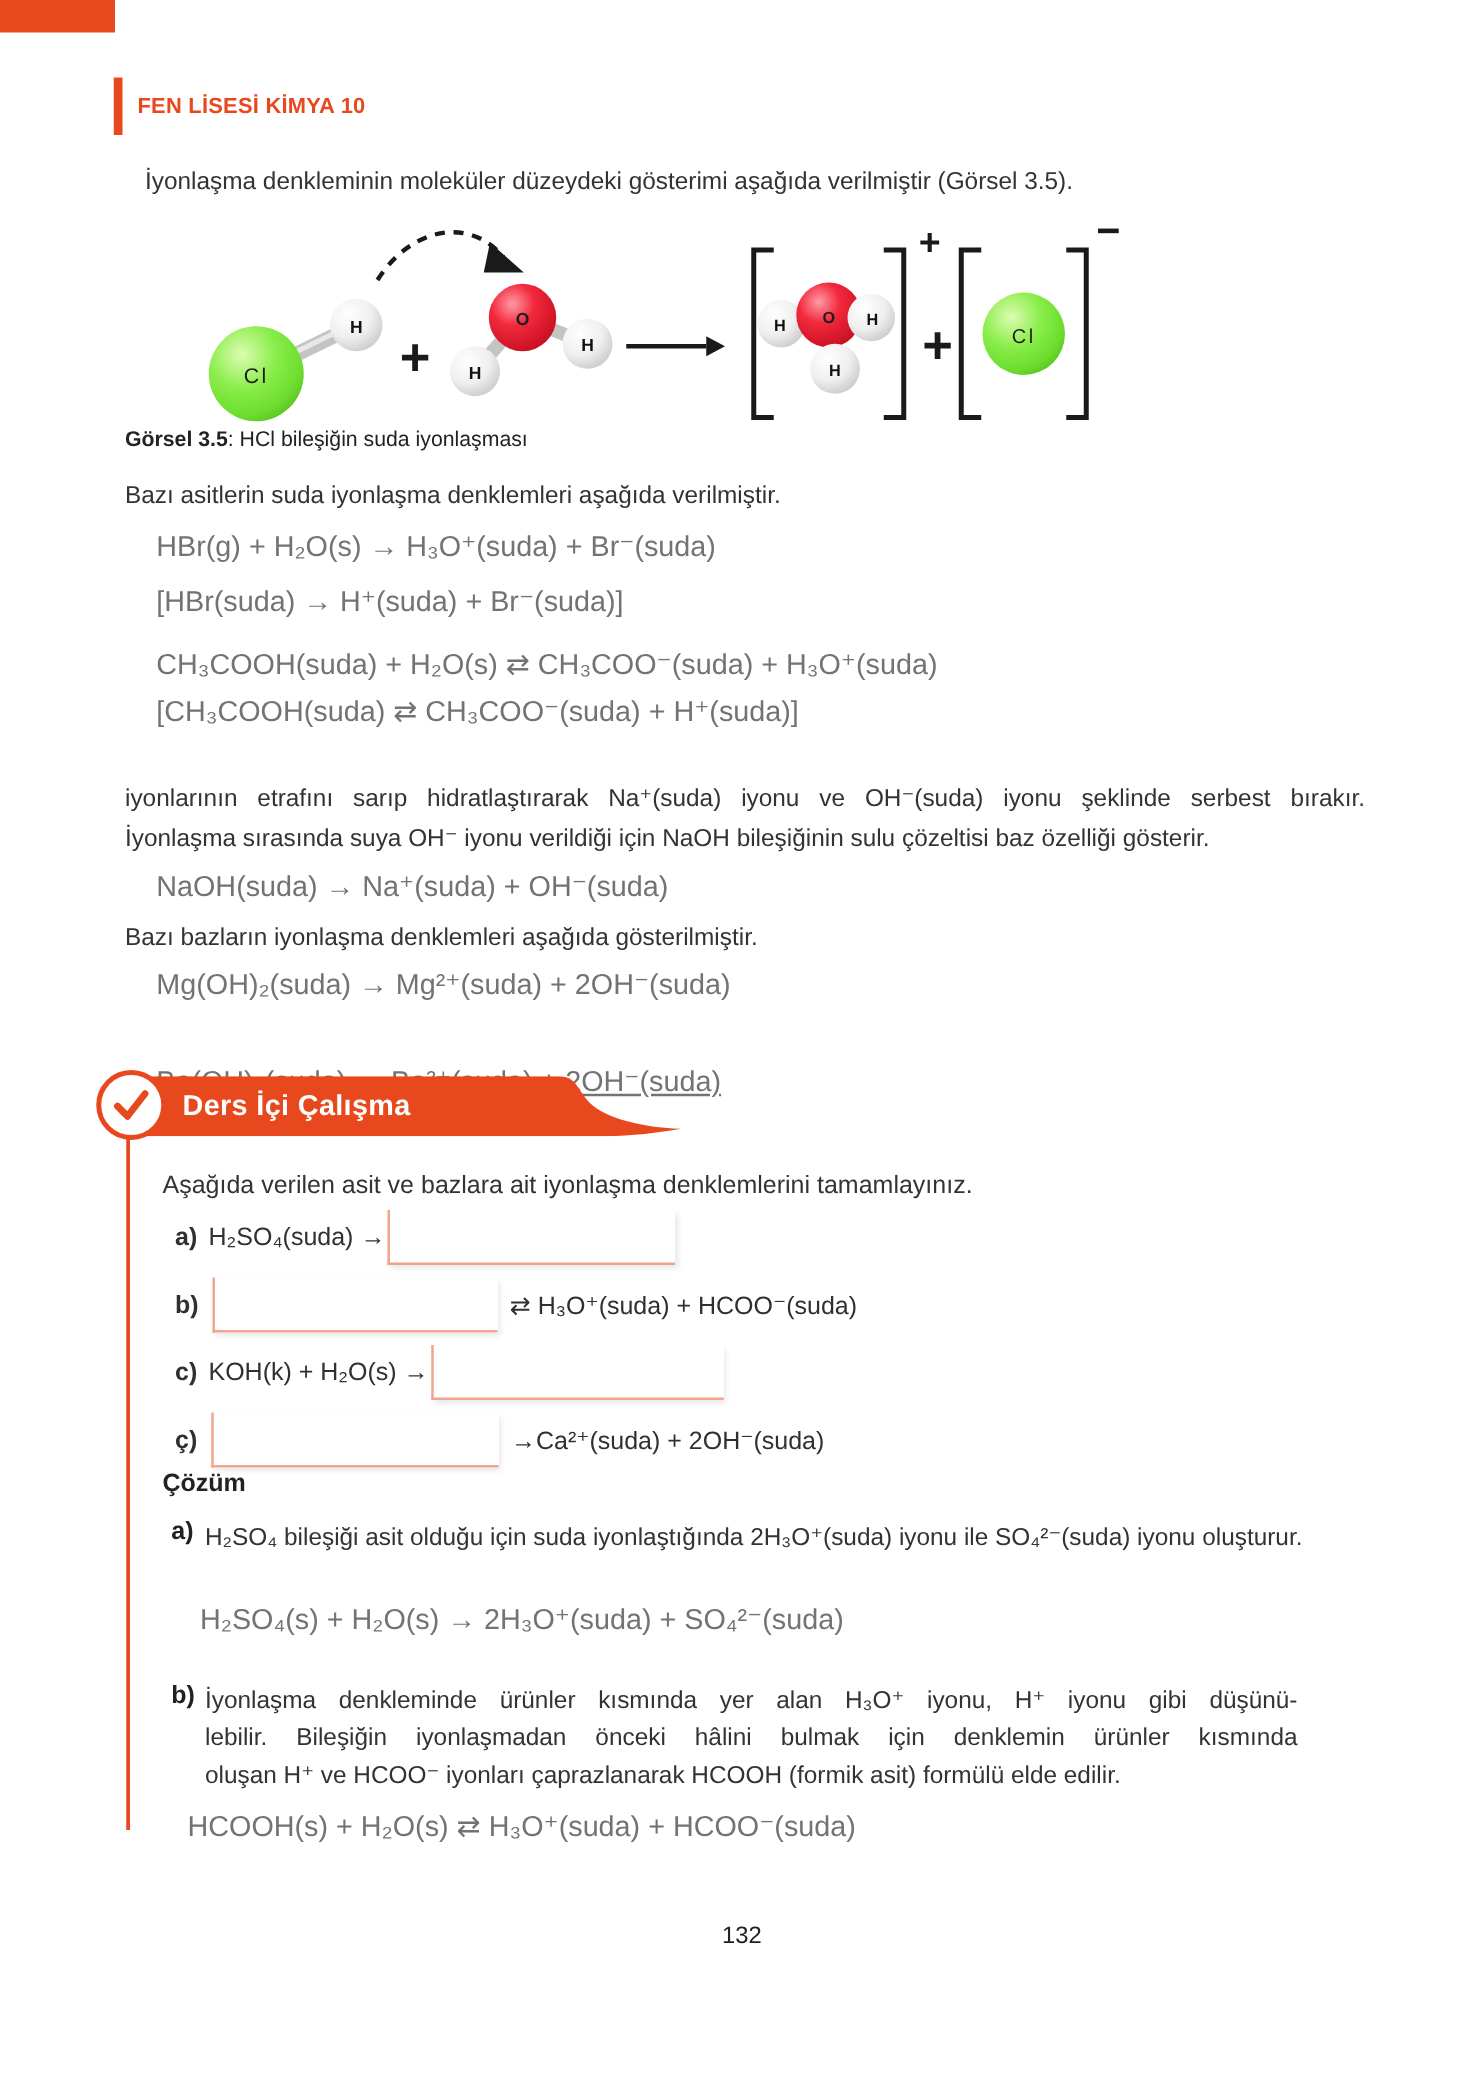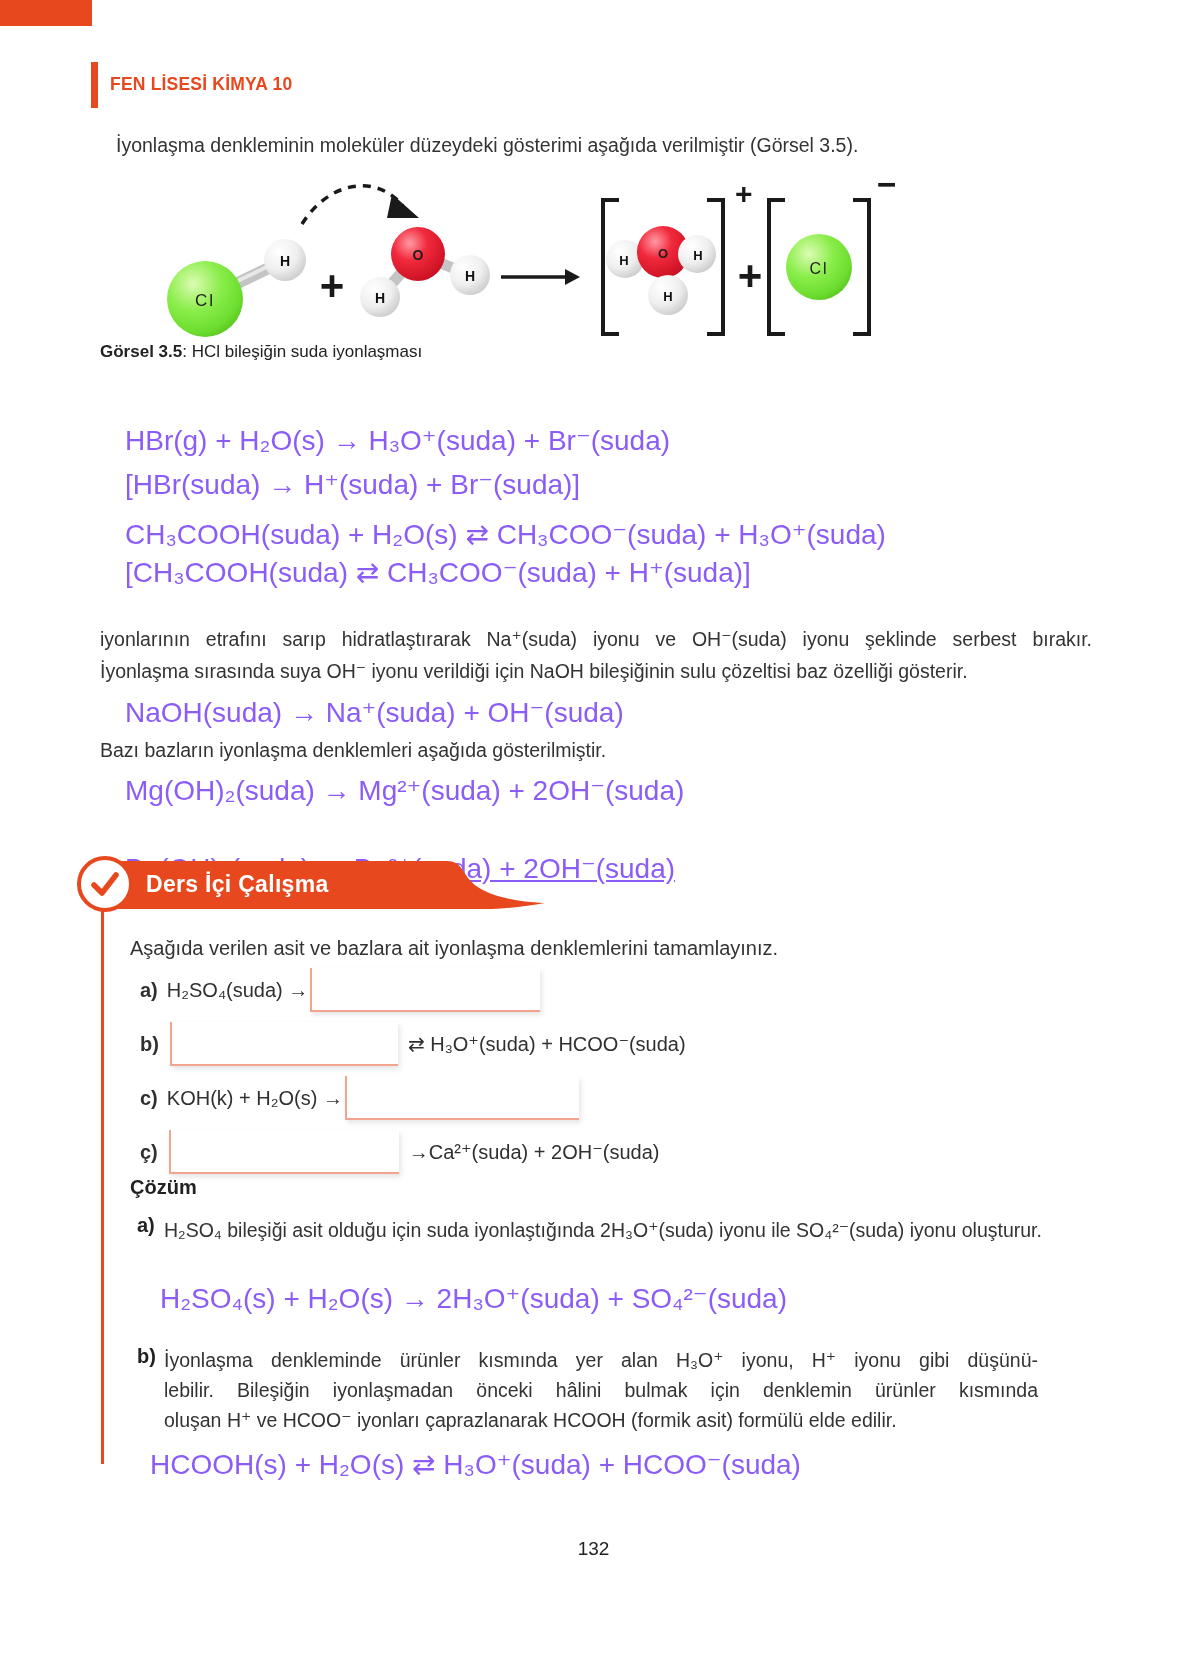--- a/index.html
+++ b/index.html
@@ -1,20 +1,20 @@
 <!DOCTYPE html>
 <html><head>
 <meta charset="utf-8">
 <style>
   html,body{margin:0;padding:0;background:#fff;}
   .page{position:relative;width:1187px;height:1659px;background:#ffffff;
         font-family:"Liberation Sans","DejaVu Sans",sans-serif;color:#333;overflow:hidden;}
   .abs{position:absolute;}
   .para{position:absolute;font-size:19.5px;line-height:31px;color:#333;}
-  .eq{position:absolute;font-size:28px;color:#8b5cf6;white-space:nowrap;}
+  .eq{position:absolute;font-size:23px;color:#737373;white-space:nowrap;}
   .jline{text-align:justify;text-align-last:justify;}
   .hdr-bar{position:absolute;left:0;top:72;width:92px;height:26px;background:#E8481E;}
   .hdr-tick{position:absolute;left:91px;top:62px;width:7px;height:46px;background:#E8481E;}
   .hdr-title{position:absolute;left:110px;top:74px;font-size:17.5px;font-weight:bold;color:#E8481E;letter-spacing:.2px;}
   .caption{position:absolute;left:100px;top:342px;font-size:17px;color:#222;}
   .caption b{font-weight:bold;}
   .banner-title{position:absolute;left:146px;top:871px;font-size:23px;font-weight:bold;color:#fff;letter-spacing:.3px;}
   .check-circle{position:absolute;left:77px;top:856px;width:56px;height:56px;border-radius:50%;
                 background:#fff;border:4px solid #E8481E;box-sizing:border-box;z-index:3;}
   .vline{position:absolute;left:101px;top:906px;width:3px;height:558px;background:#E8481E;}
@@ -114,20 +114,21 @@
       <circle cx="724" cy="95" r="33" fill="url(#gGreen)"></circle>
       <text x="724" y="102" text-anchor="middle" font-size="16" letter-spacing="2" fill="#1d1d1d">Cl</text>
       <text x="782" y="24" font-size="34" font-weight="bold" fill="#1a1a1a">−</text>
     </g>
   </svg>
 
   <div class="caption">
     <b>Görsel 3.5</b><span>: HCl bileşiğin suda iyonlaşması</span>
   </div>
 
+  <div class="para" style="left:100px;top:381px;width:995px;">Bazı asitlerin suda iyonlaşma denklemleri aşağıda verilmiştir.</div>
   <div class="eq" style="left:125px;top:424px;">HBr(g) + H₂O(s) → H₃O⁺(suda) + Br⁻(suda)</div>
   <div class="eq" style="left:125px;top:468px;">[HBr(suda) → H⁺(suda) + Br⁻(suda)]</div>
   <div class="eq" style="left:125px;top:556px;">[CH₃COOH(suda) ⇄ CH₃COO⁻(suda) + H⁺(suda)]</div>
   <div class="eq" style="left:125px;top:518px;">CH₃COOH(suda) + H₂O(s) ⇄ CH₃COO⁻(suda) + H₃O⁺(suda)</div>
 
   <div class="para jline" style="left:100px;top:624px;width:992px;">iyonlarının etrafını sarıp hidratlaştırarak Na⁺(suda) iyonu ve OH⁻(suda) iyonu şeklinde serbest bırakır.</div>
   <div class="para" style="left:100px;top:656px;width:992px;">İyonlaşma sırasında suya OH⁻ iyonu verildiği için NaOH bileşiğinin sulu çözeltisi baz özelliği gösterir.</div>
   <div class="eq" style="left:125px;top:696px;">NaOH(suda) → Na⁺(suda) + OH⁻(suda)</div>
 
   <div class="para" style="left:100px;top:735px;width:995px;">Bazı bazların iyonlaşma denklemleri aşağıda gösterilmiştir.</div>

